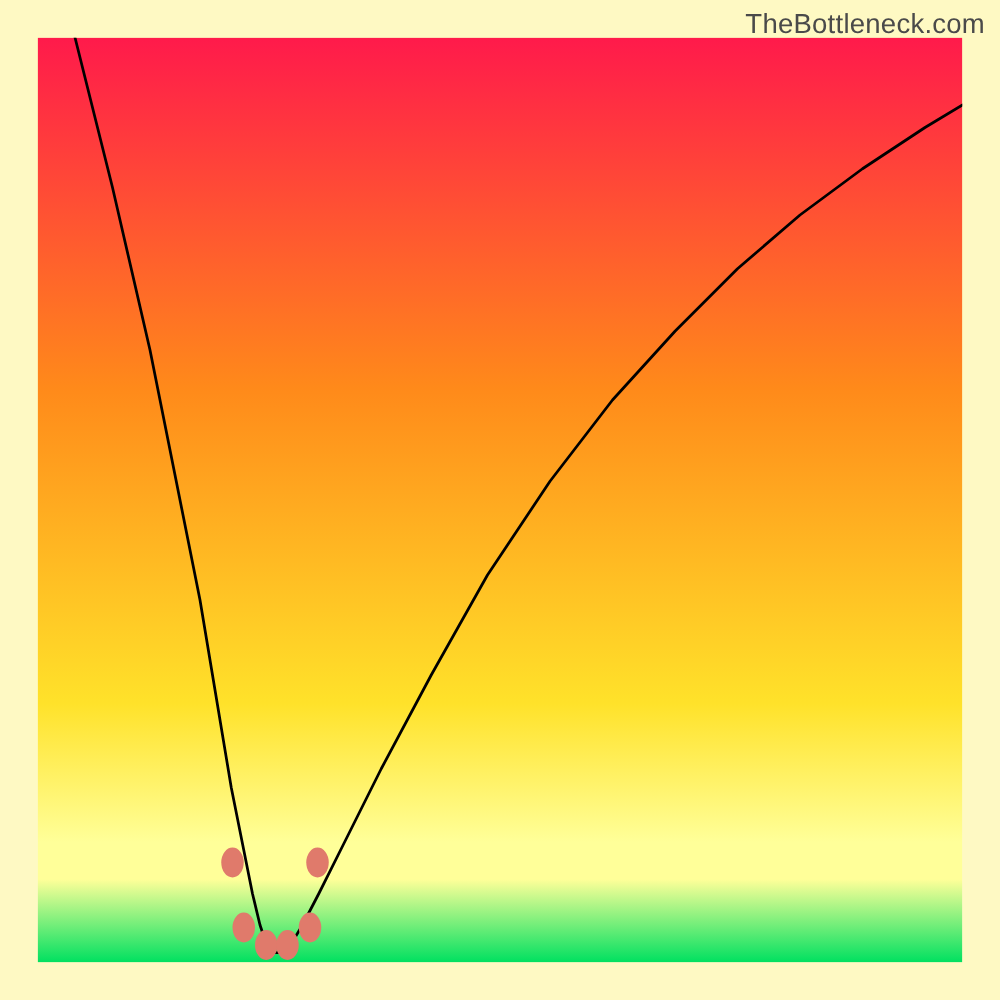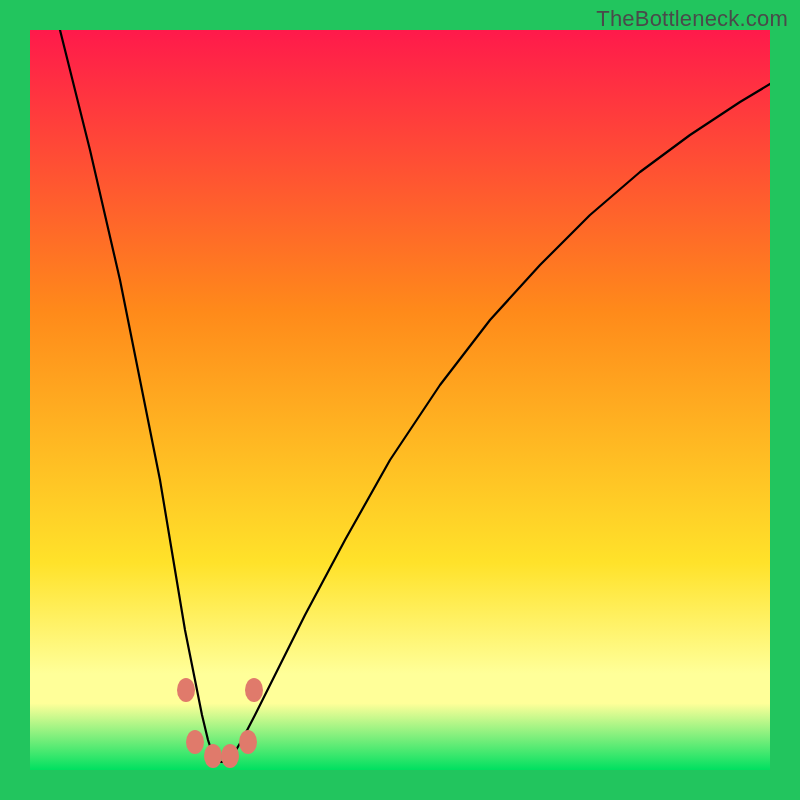--- a/index.html
+++ b/index.html
@@ -8,21 +8,21 @@
     width: 800px;
     height: 800px;
     background: #000000;
     font-family: Arial, Helvetica, sans-serif;
     overflow: hidden;
   }
   .frame {
     position: relative;
     width: 800px;
     height: 800px;
-    background: #22c55e;
+    background: #fef9c3;
   }
   .plot-area {
     position: absolute;
     left: 30px;
     top: 30px;
     width: 740px;
     height: 740px;
     overflow: hidden;
   }
   .watermark {

